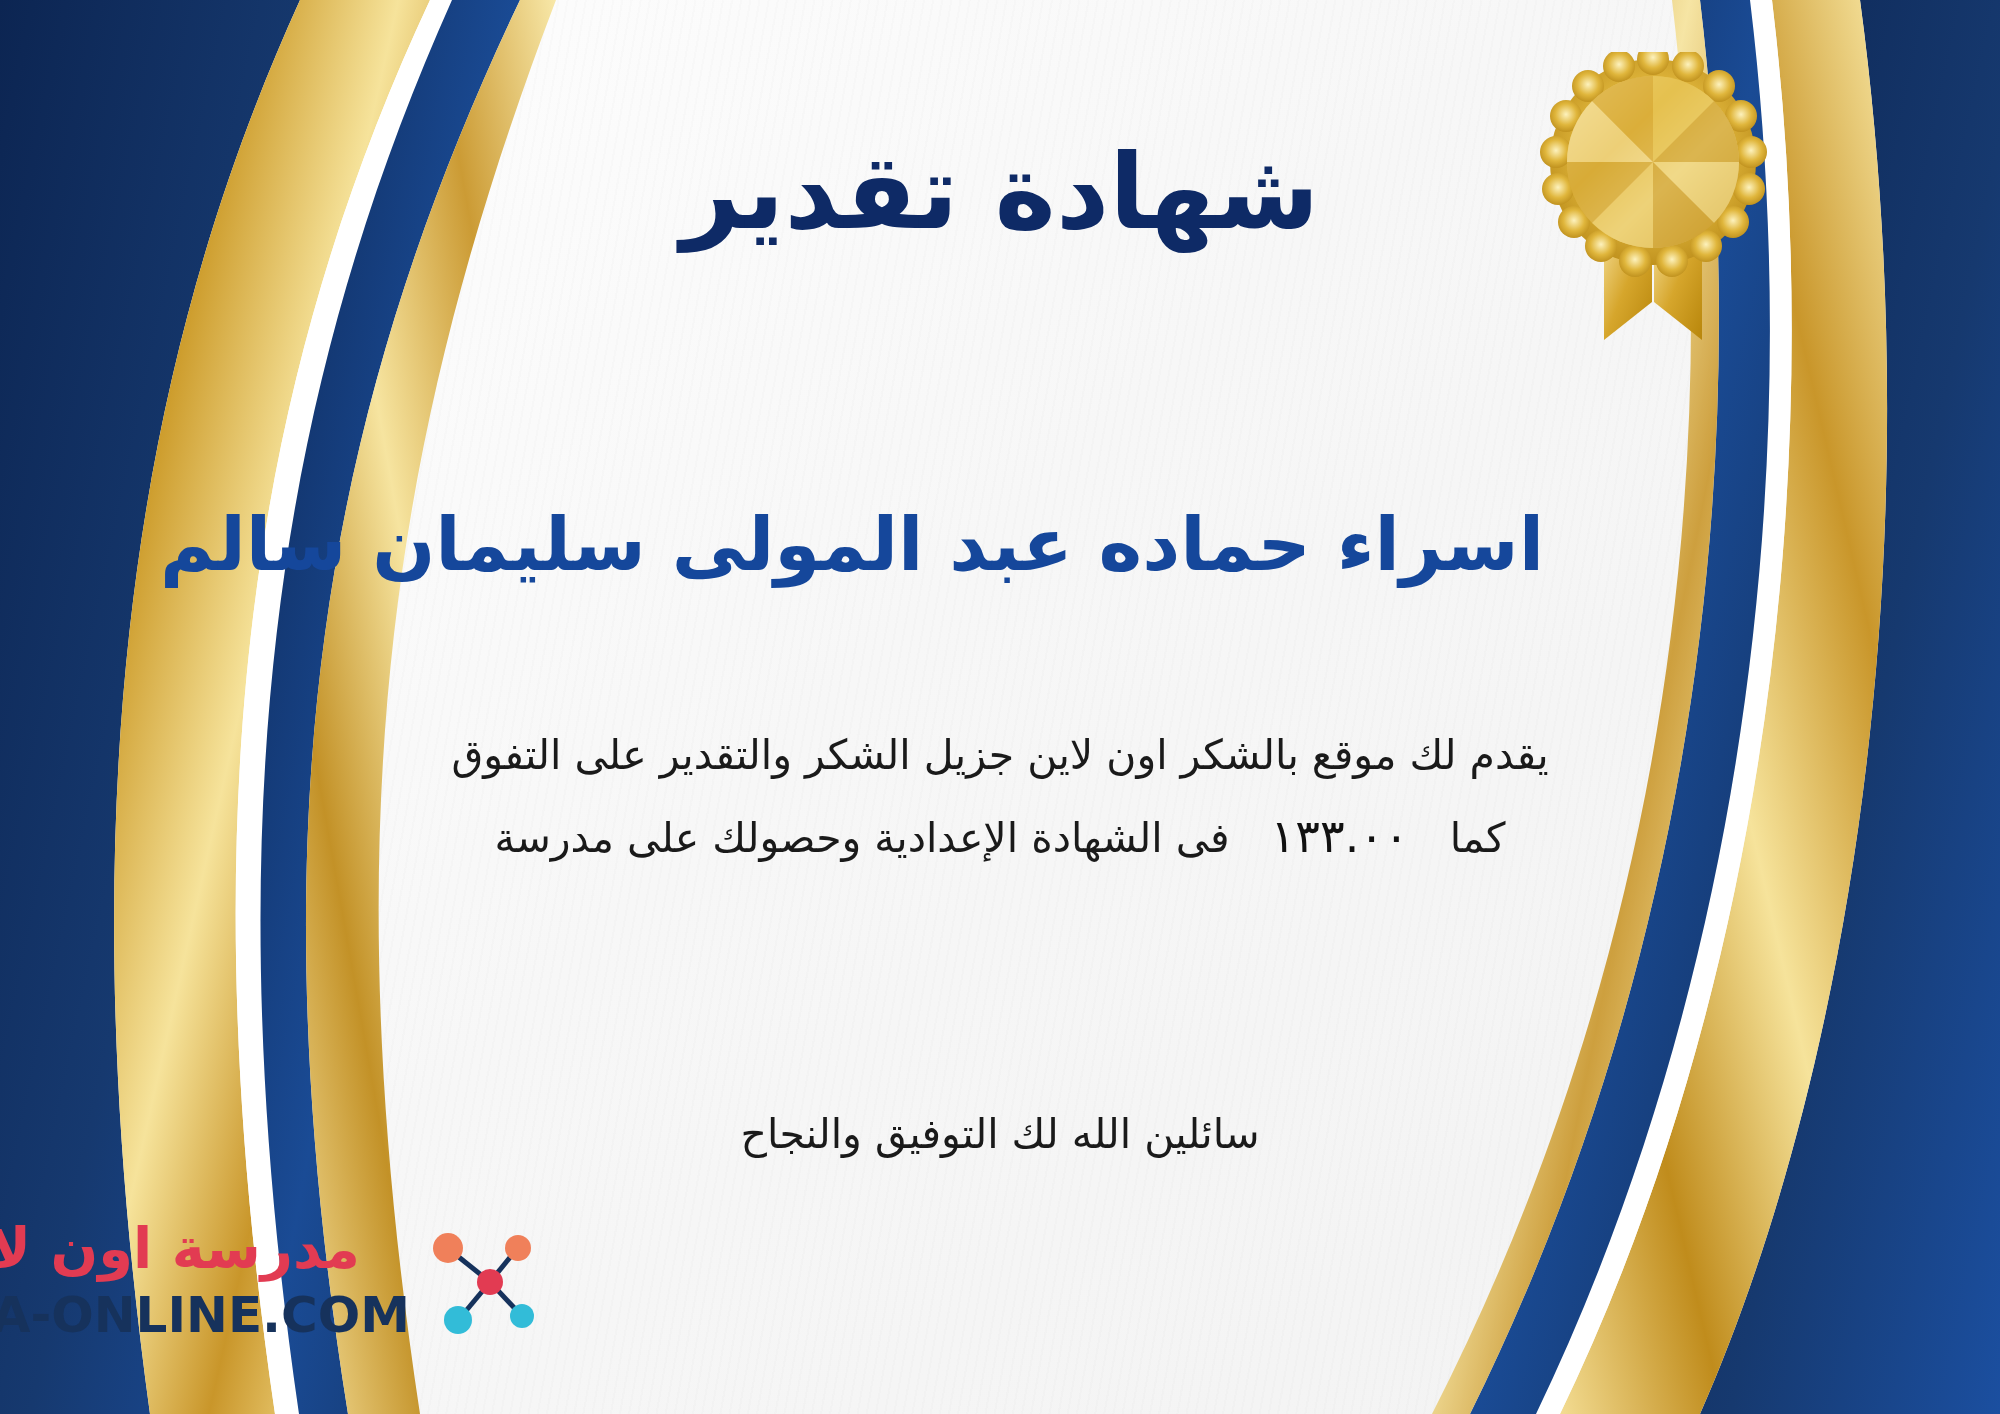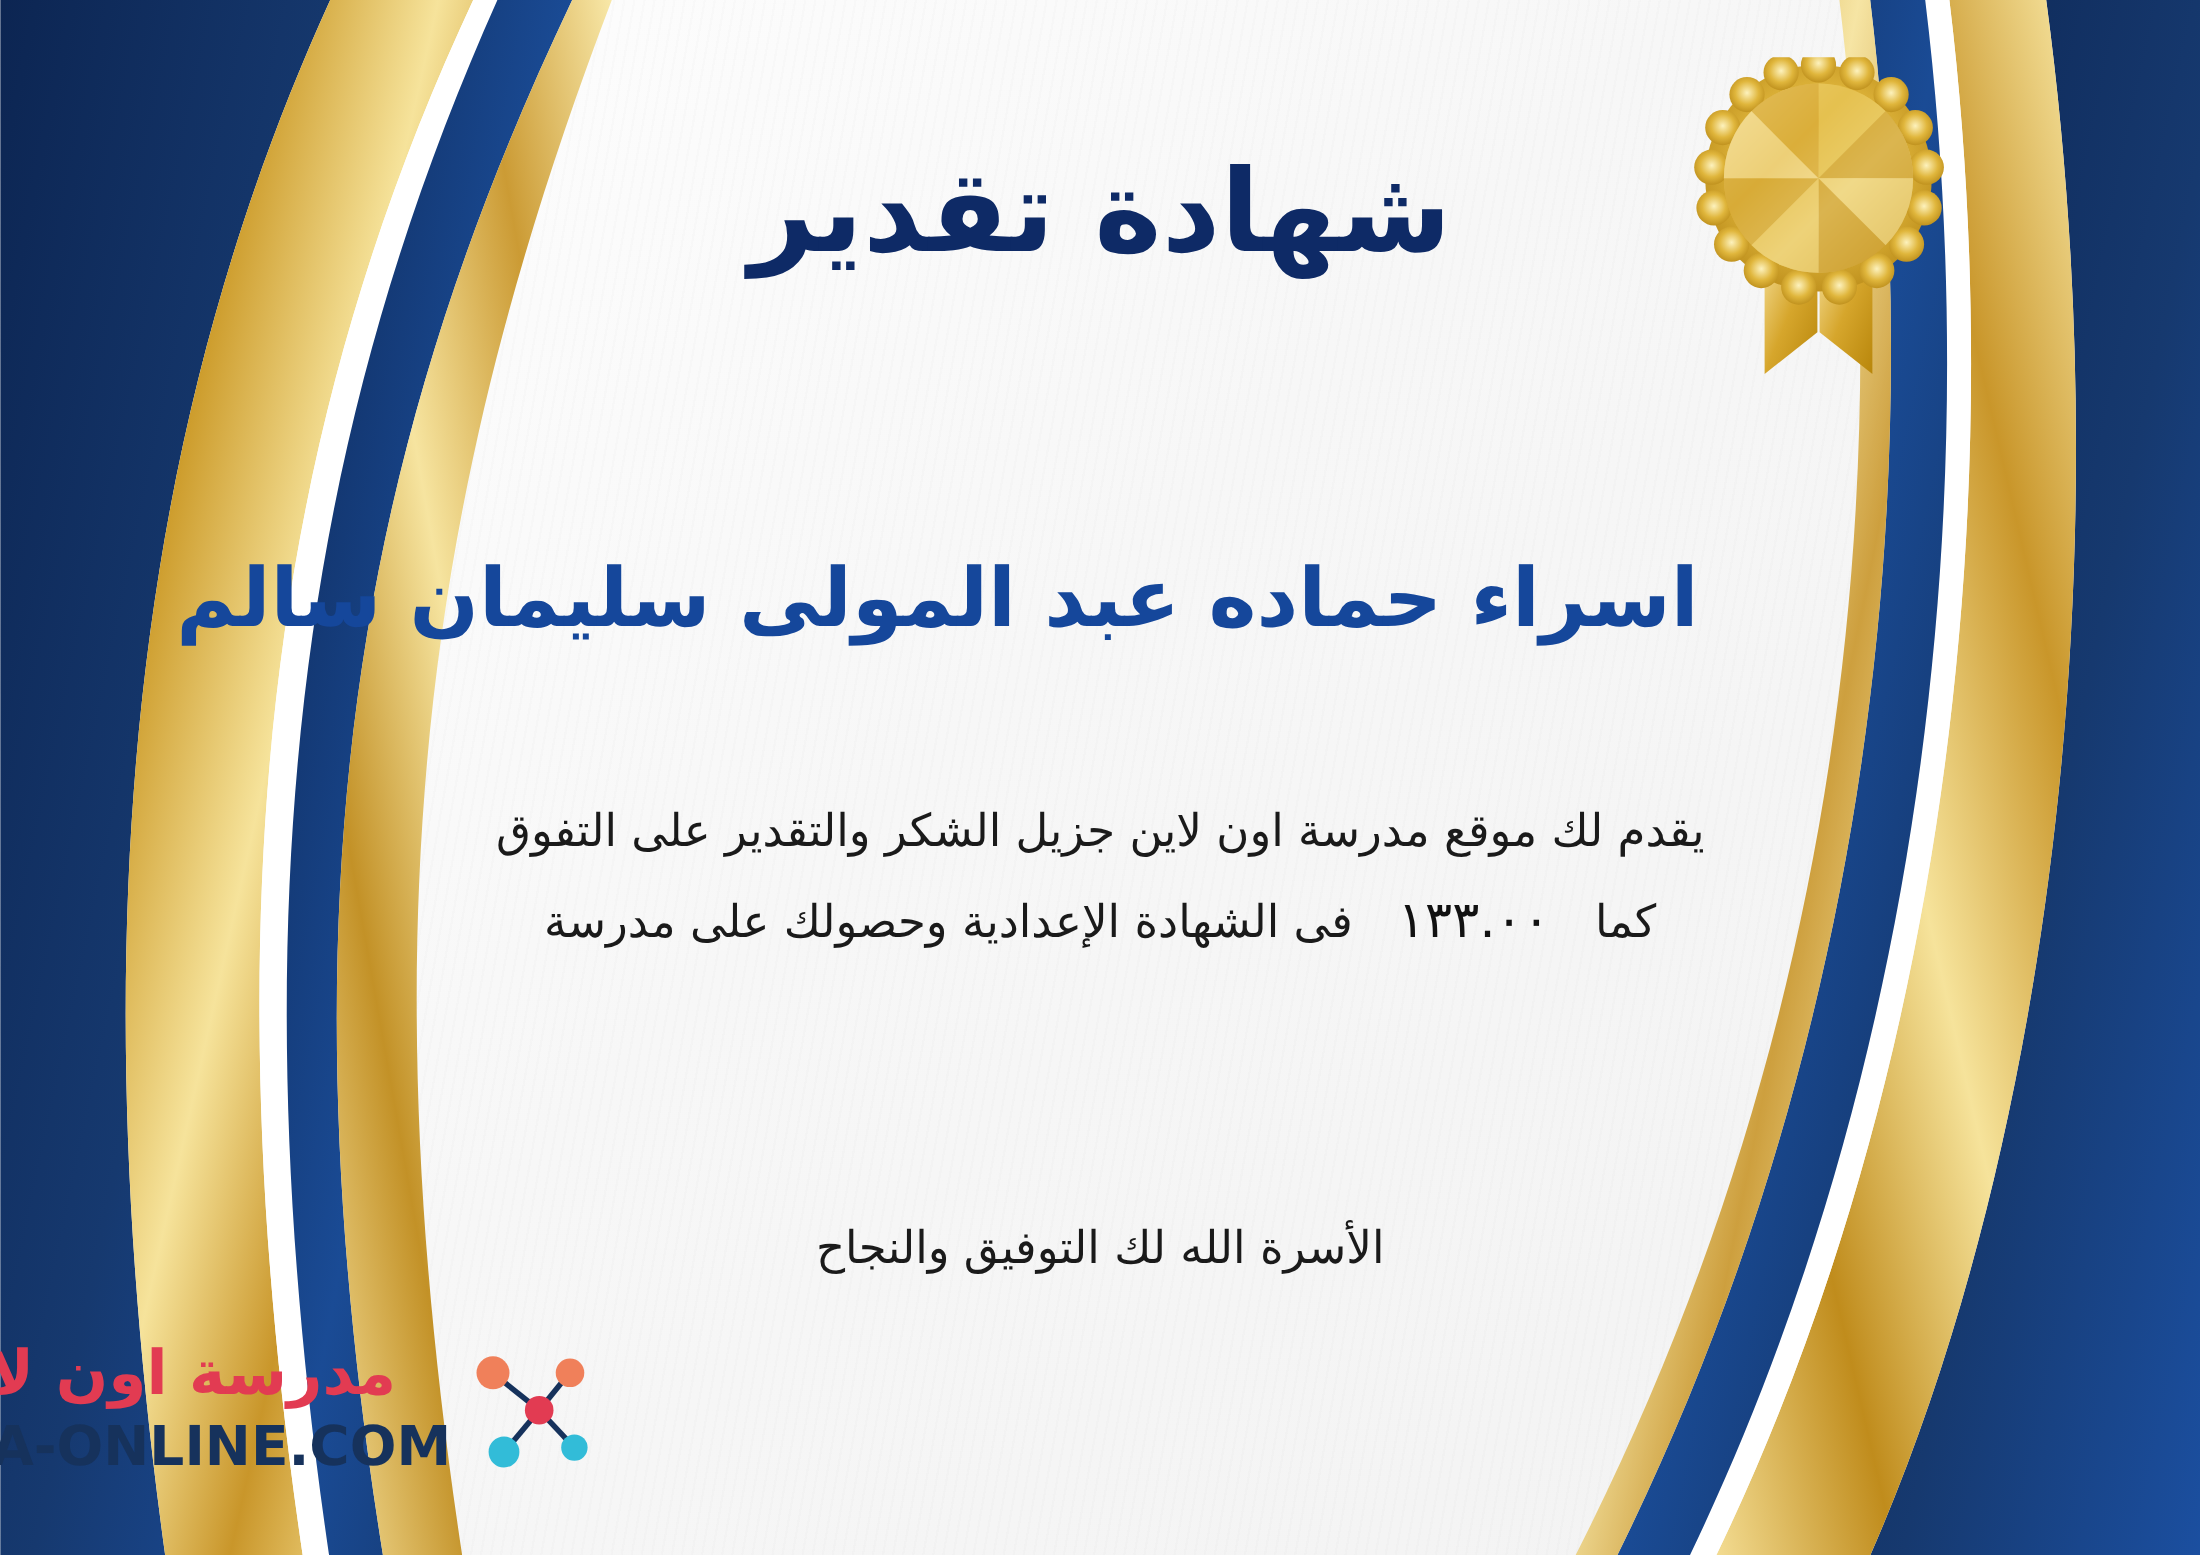--- a/index.html
+++ b/index.html
@@ -230,29 +230,29 @@
       <path d="M115,110 L29,110 A86,86 0 0 1 54,49 Z" fill="#f2dc93" opacity="0.7"></path>
       <path d="M115,110 L54,49 A86,86 0 0 1 115,24 Z" fill="#d8ad3c" opacity="0.7"></path>
     </g>
   </svg>
 
   <div class="title">شهادة تقدير</div>
 
   <div class="recipient">اسراء حماده عبد المولى سليمان سالم</div>
 
   <div class="body">
-    <div>يقدم لك موقع مدرسة اون لاين جزيل الشكر  والتقدير على التفوق</div>
+    <div>يقدم لك موقع بالشكر اون لاين جزيل الشكر  والتقدير على التفوق</div>
     <div>
       <span>كما</span>
       <span class="grade">١٣٣.٠٠</span>
       <span>فى الشهادة الإعدادية وحصولك على مدرسة</span>
     </div>
   </div>
 
-  <div class="wish">الأسرة الله لك التوفيق  والنجاح</div>
+  <div class="wish">سائلين الله لك التوفيق  والنجاح</div>
 
   <div class="logo">
     <div class="logo-ar">مدرسة اون لاين</div>
     <div class="logo-url">MADRSA-ONLINE.COM</div>
     <svg class="logo-mark" viewBox="0 0 120 120">
       <line x1="30" y1="28" x2="70" y2="60" stroke="#16325c" stroke-width="5"></line>
       <line x1="70" y1="60" x2="96" y2="28" stroke="#16325c" stroke-width="5"></line>
       <line x1="70" y1="60" x2="40" y2="96" stroke="#16325c" stroke-width="5"></line>
       <line x1="70" y1="60" x2="100" y2="92" stroke="#16325c" stroke-width="5"></line>
       <circle cx="28" cy="26" r="15" fill="#f0805a"></circle>

